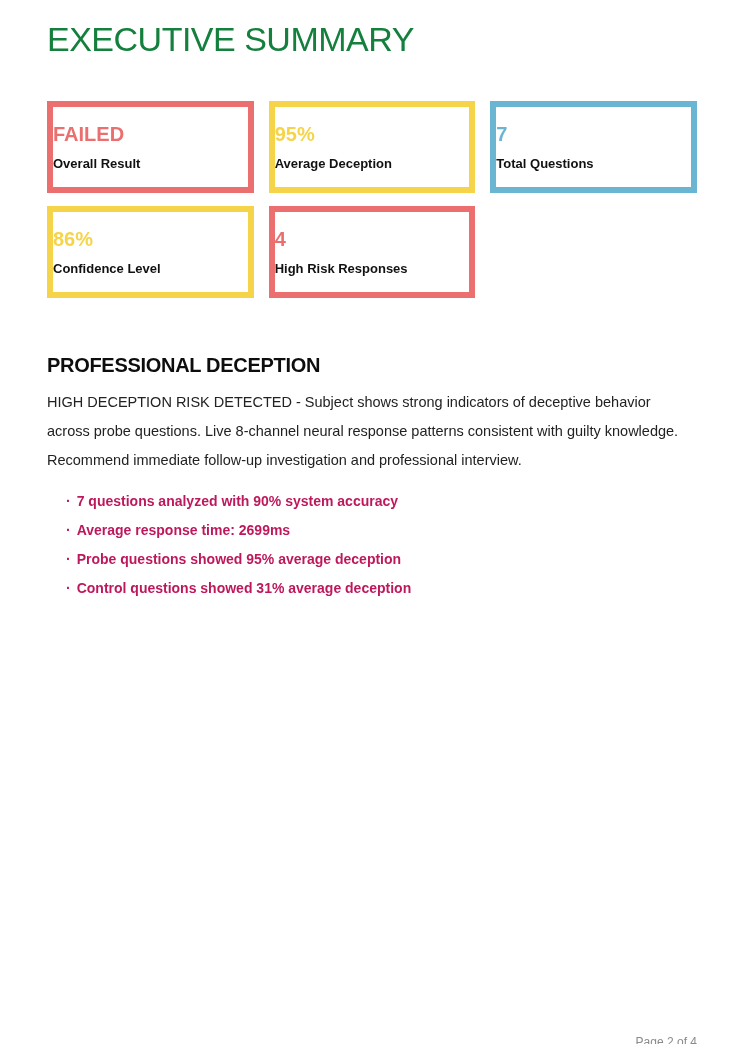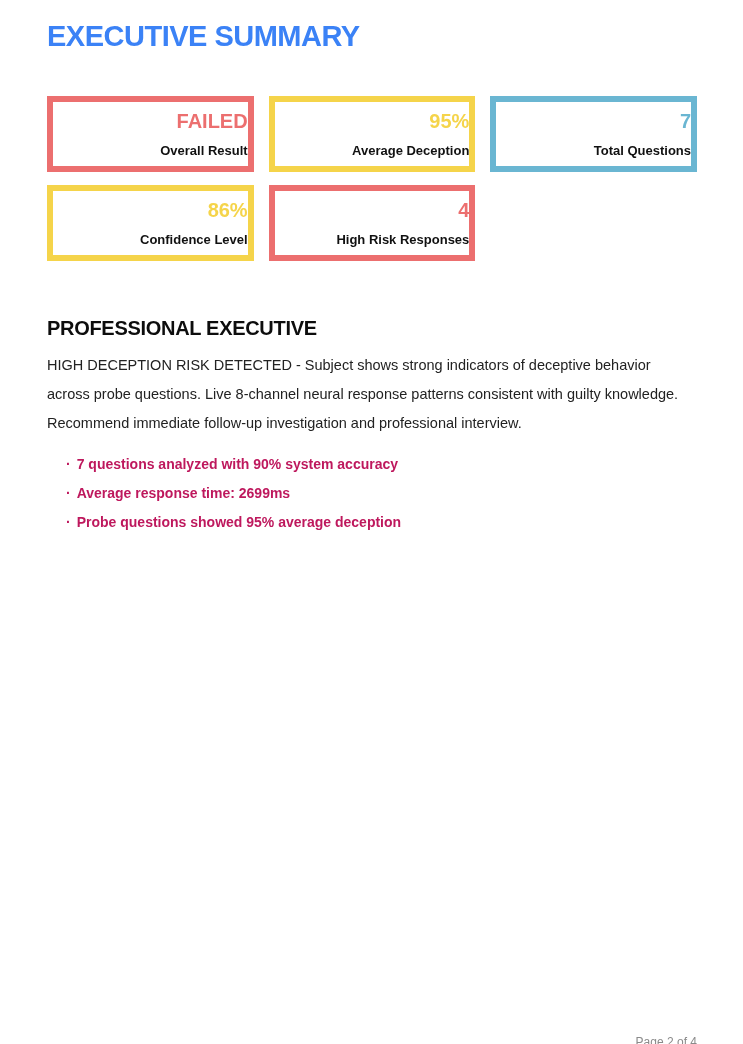--- a/index.html
+++ b/index.html
@@ -9,41 +9,41 @@
     width: 743px;
     height: 1044px;
     background: #ffffff;
     font-family: "Liberation Sans", "DejaVu Sans", sans-serif;
     color: #111;
     overflow: hidden;
   }
   .content { padding: 21px 46px 0 47px; }
 
   .page-title {
-    font-size: 29px;
-    font-weight: bold;
+    font-size: 34px;
+    font-weight: normal;
     letter-spacing: -0.5px;
-    color: #3b82f6;
+    color: #15803d;
     line-height: 1.1;
   }
 
   .cards {
     margin-top: 43px;
     display: grid;
     grid-template-columns: repeat(3, 1fr);
     column-gap: 15px;
     row-gap: 13px;
   }
   .card {
-    height: 76px;
+    height: 92px;
     background: #ffffff;
     border: 6px solid var(--c, #ccc);
     display: flex;
     flex-direction: column;
-    align-items: flex-end;
+    align-items: flex-start;
     justify-content: center;
     text-align: center;
   }
   .card .value {
     font-size: 20px;
     font-weight: bold;
     color: var(--c, #333);
     line-height: 1;
   }
   .card .label {
@@ -119,31 +119,34 @@
       <div class="card" style="--c: #f5d44a;">
         <div class="value">86%</div>
         <div class="label">Confidence Level</div>
       </div>
       <div class="card" style="--c: #ec6f6f;">
         <div class="value">4</div>
         <div class="label">High Risk Responses</div>
       </div>
     </div>
 
-    <h2 class="section-heading assessment-heading">PROFESSIONAL EXECUTIVE</h2>
+    <h2 class="section-heading assessment-heading">PROFESSIONAL DECEPTION</h2>
     <p class="assessment-body">HIGH DECEPTION RISK DETECTED - Subject shows strong indicators of deceptive behavior across probe questions. Live 8-channel neural response patterns consistent with guilty knowledge. Recommend immediate follow-up investigation and professional interview.</p>
 
     <ul class="findings-list">
       <li>
         <span class="dot">·</span><span>7 questions analyzed with 90% system accuracy</span>
       </li>
       <li>
         <span class="dot">·</span><span>Average response time: 2699ms</span>
       </li>
       <li>
         <span class="dot">·</span><span>Probe questions showed 95% average deception</span>
       </li>
+      <li>
+        <span class="dot">·</span><span>Control questions showed 31% average deception</span>
+      </li>
     </ul>
 
   </div>
 
   <div class="page-footer">Page 2 of 4</div>
 </div>
 
 </body></html>

